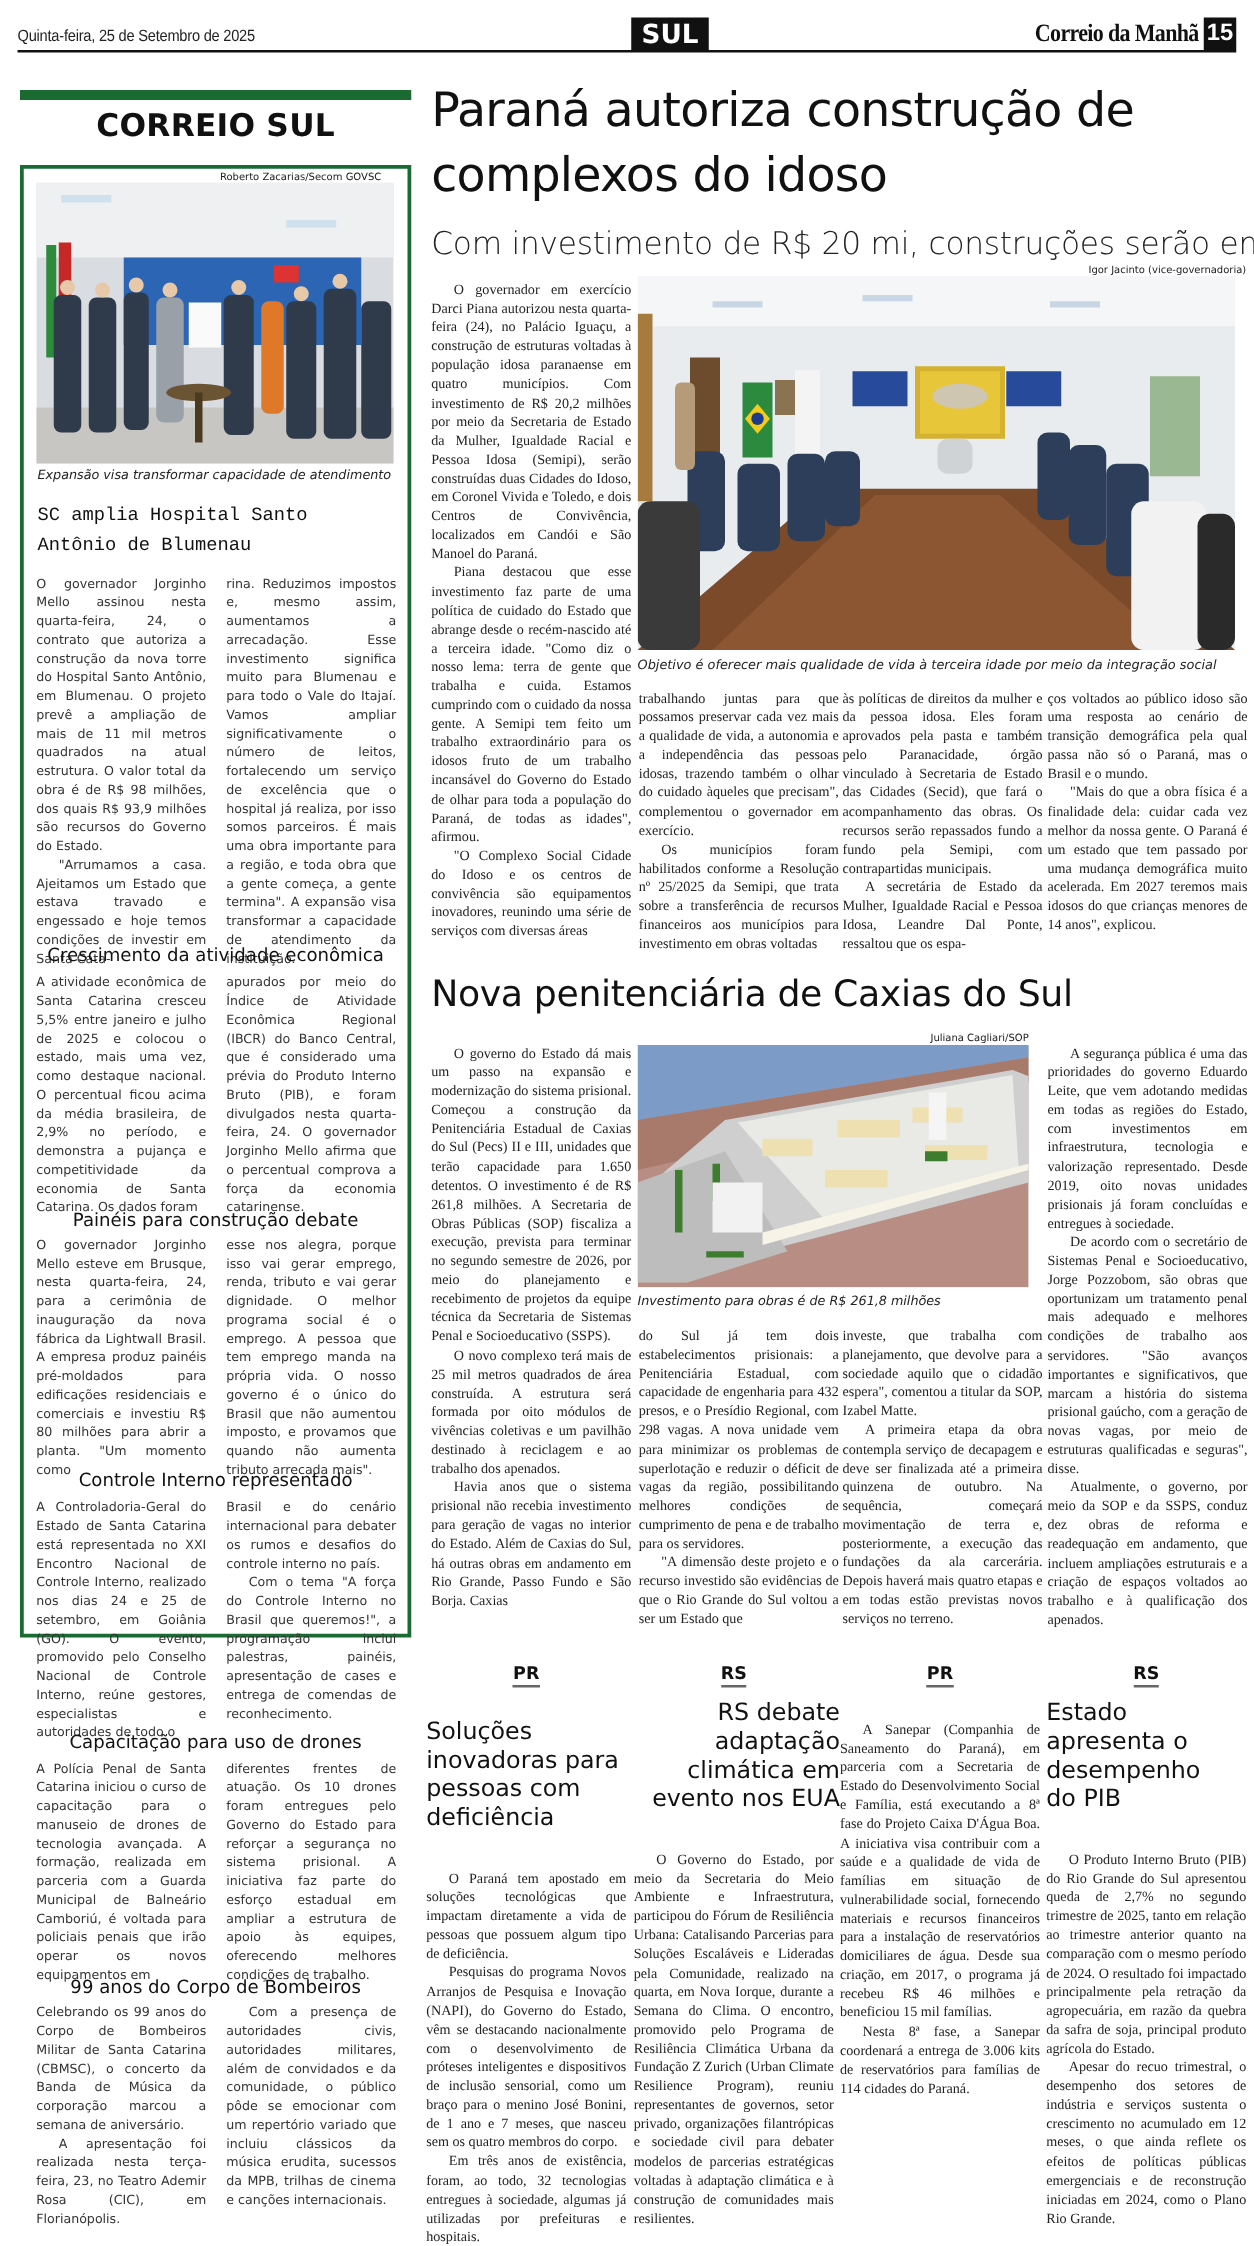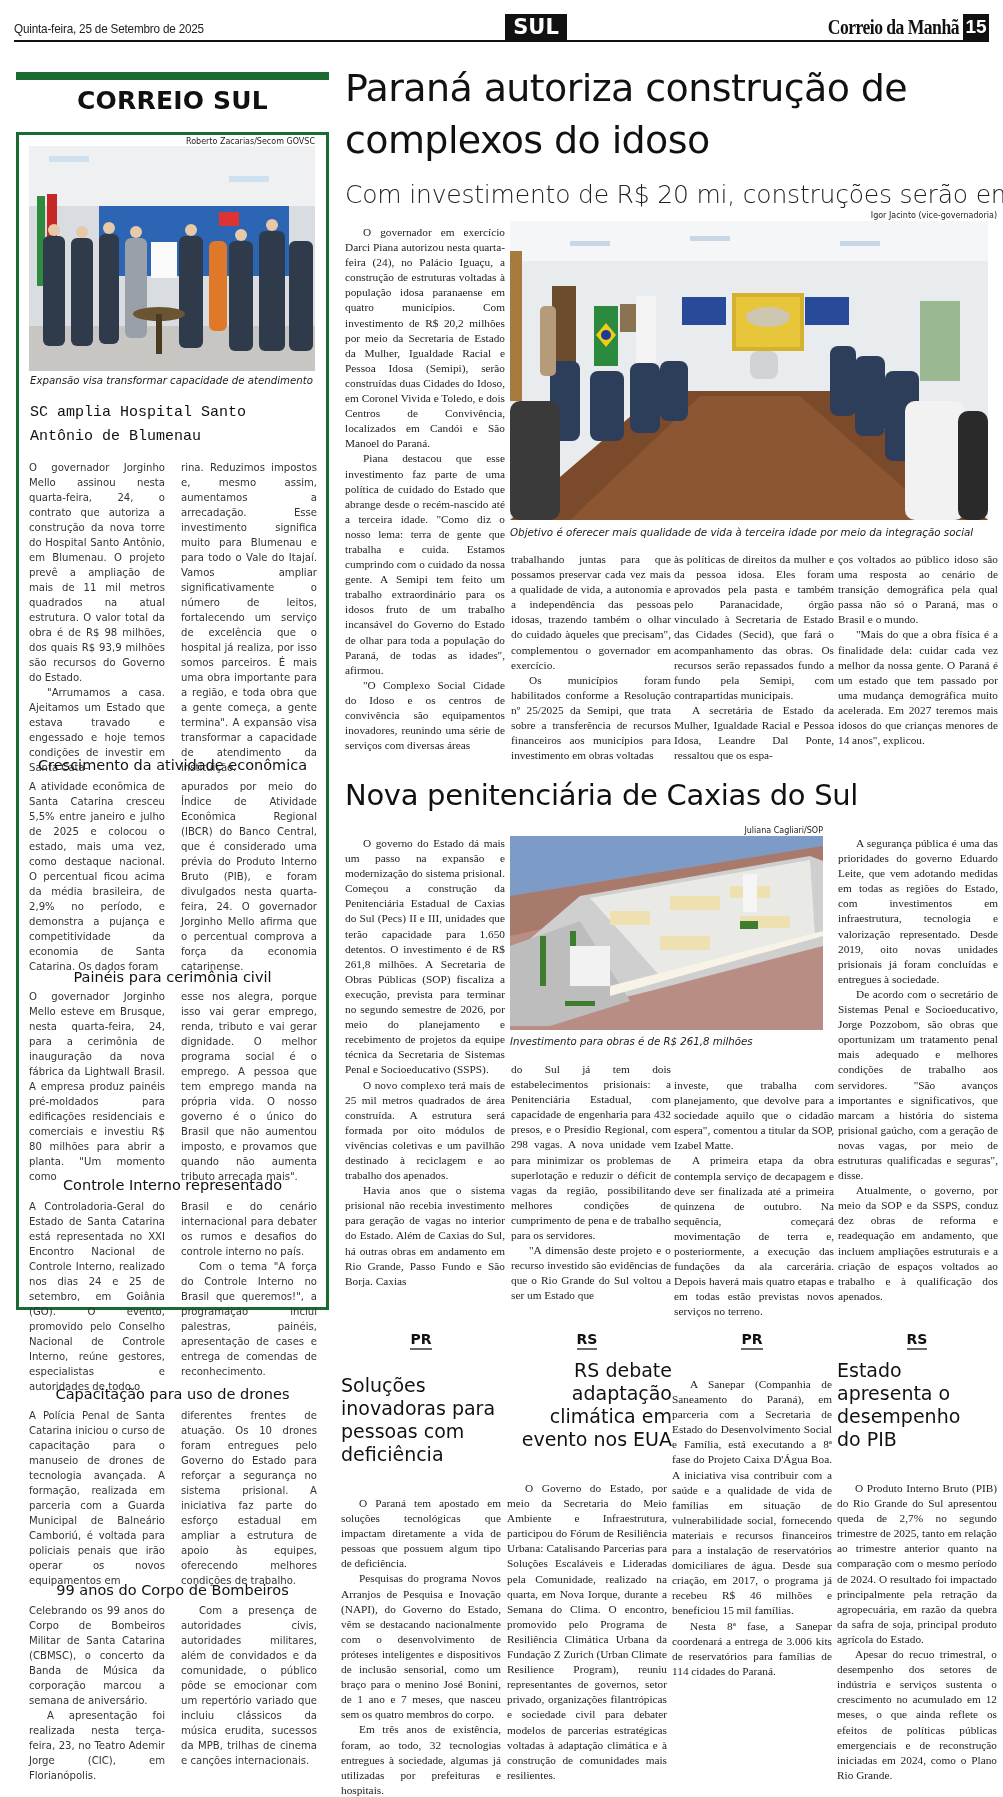--- a/index.html
+++ b/index.html
@@ -51,21 +51,21 @@
 <div class="abs hdr-date">Quinta-feira, 25 de Setembro de 2025</div>
 <div class="abs hdr-section">SUL</div>
 <div class="abs hdr-brand">Correio da Manhã</div>
 <div class="abs hdr-page">15</div>
 <div class="abs hdr-rule"></div>
 
 <div class="abs side-topbar"></div>
 <div class="abs side-title">CORREIO SUL</div>
 <div class="abs side-box"></div>
 
-<div class="abs credit" style="left:30px;top:137px;width:285px;">Roberto Zacarias/Secom GOVSC</div>
+<div class="abs credit" style="left:20px;top:137px;width:285px;">Roberto Zacarias/Secom GOVSC</div>
 <div class="abs photo" style="left:29px;top:146px;width:286px;height:225px;">
   <svg viewBox="0 0 286 225" preserveAspectRatio="none">
     <rect width="286" height="225" fill="#d9dce0"></rect>
     <rect width="286" height="60" fill="#eef0f2"></rect>
     <rect x="20" y="10" width="40" height="6" fill="#cfe0ee"></rect>
       <rect x="200" y="30" width="40" height="6" fill="#cfe0ee"></rect>
     <rect x="70" y="60" width="190" height="70" fill="#2b65b3"></rect>
     <rect x="190" y="66" width="20" height="14" fill="#d33"></rect>
     <rect x="8" y="50" width="8" height="90" fill="#2e8a3d"></rect>
       <rect x="18" y="48" width="10" height="90" fill="#c62828"></rect>
@@ -108,21 +108,21 @@
 </div>
 
 <div class="abs side-h2" style="top:757px;">Crescimento da atividade econômica</div>
 <div class="abs sbody scol" style="left:29px;top:779px;">
     <p>A atividade econômica de Santa Catarina cresceu 5,5% entre janeiro e julho de 2025 e colocou o estado, mais uma vez, como destaque nacional. O percentual ficou acima da média brasileira, de 2,9% no período, e demonstra a pujança e competitividade da economia de Santa Catarina. Os dados foram</p>
   </div>
 <div class="abs sbody scol" style="left:181px;top:779px;">
     <p>apurados por meio do Índice de Atividade Econômica Regional (IBCR) do Banco Central, que é considerado uma prévia do Produto Interno Bruto (PIB), e foram divulgados nesta quarta-feira, 24. O governador Jorginho Mello afirma que o percentual comprova a força da economia catarinense.</p>
   </div>
 
-<div class="abs side-h2" style="top:969px;">Painéis para cerimônia civil</div>
+<div class="abs side-h2" style="top:969px;">Painéis para construção debate</div>
 <div class="abs sbody scol" style="left:29px;top:989px;">
     <p>O governador Jorginho Mello esteve em Brusque, nesta quarta-feira, 24, para a cerimônia de inauguração da nova fábrica da Lightwall Brasil. A empresa produz painéis pré-moldados para edificações residenciais e comerciais e investiu R$ 80 milhões para abrir a planta. "Um momento como</p>
   </div>
 <div class="abs sbody scol" style="left:181px;top:989px;">
     <p>esse nos alegra, porque isso vai gerar emprego, renda, tributo e vai gerar dignidade. O melhor programa social é o emprego. A pessoa que tem emprego manda na própria vida. O nosso governo é o único do Brasil que não aumentou imposto, e provamos que quando não aumenta tributo arrecada mais".</p>
   </div>
 
 <div class="abs side-h2" style="top:1177px;">Controle Interno representado</div>
 <div class="abs sbody scol" style="left:29px;top:1199px;">
     <p>A Controladoria-Geral do Estado de Santa Catarina está representada no XXI Encontro Nacional de Controle Interno, realizado nos dias 24 e 25 de setembro, em Goiânia (GO). O evento, promovido pelo Conselho Nacional de Controle Interno, reúne gestores, especialistas e autoridades de todo o</p>
@@ -136,21 +136,21 @@
 <div class="abs sbody scol" style="left:29px;top:1408px;">
     <p>A Polícia Penal de Santa Catarina iniciou o curso de capacitação para o manuseio de drones de tecnologia avançada. A formação, realizada em parceria com a Guarda Municipal de Balneário Camboriú, é voltada para policiais penais que irão operar os novos equipamentos em</p>
   </div>
 <div class="abs sbody scol" style="left:181px;top:1408px;">
     <p>diferentes frentes de atuação. Os 10 drones foram entregues pelo Governo do Estado para reforçar a segurança no sistema prisional. A iniciativa faz parte do esforço estadual em ampliar a estrutura de apoio às equipes, oferecendo melhores condições de trabalho.</p>
   </div>
 
 <div class="abs side-h2" style="top:1582px;">99 anos do Corpo de Bombeiros</div>
 <div class="abs sbody scol" style="left:29px;top:1603px;">
   <p>Celebrando os 99 anos do Corpo de Bombeiros Militar de Santa Catarina (CBMSC), o concerto da Banda de Música da corporação marcou a semana de aniversário.</p>
-  <p class="ind">A apresentação foi realizada nesta terça-feira, 23, no Teatro Ademir Jorge (CIC), em Florianópolis.</p>
+  <p class="ind">A apresentação foi realizada nesta terça-feira, 23, no Teatro Ademir Rosa (CIC), em Florianópolis.</p>
 </div>
 <div class="abs sbody scol" style="left:181px;top:1603px;">
     <p class="ind">Com a presença de autoridades civis, autoridades militares, além de convidados e da comunidade, o público pôde se emocionar com um repertório variado que incluiu clássicos da música erudita, sucessos da MPB, trilhas de cinema e canções internacionais.</p>
   </div>
 
 <div class="abs main-h1">Paraná autoriza construção de complexos do idoso</div>
 <div class="abs main-sub">Com investimento de R$ 20 mi, construções serão em 4 cidades</div>
 
 <div class="abs credit" style="left:510px;top:211px;width:487px;">Igor Jacinto (vice-governadoria)</div>
 <div class="abs photo" style="left:510px;top:221px;width:478px;height:299px;">
@@ -245,21 +245,21 @@
 
 <div class="abs serif mcol" style="left:345px;top:836px;">
   <p class="ind">O governo do Estado dá mais um passo na expansão e modernização do sistema prisional. Começou a construção da Penitenciária Estadual de Caxias do Sul (Pecs) II e III, unidades que terão capacidade para 1.650 detentos. O investimento é de R$ 261,8 milhões. A Secretaria de Obras Públicas (SOP) fiscaliza a execução, prevista para terminar no segundo semestre de 2026, por meio do planejamento e recebimento de projetos da equipe técnica da Secretaria de Sistemas Penal e Socioeducativo (SSPS).</p>
   <p class="ind">O novo complexo terá mais de 25 mil metros quadrados de área construída. A estrutura será formada por oito módulos de vivências coletivas e um pavilhão destinado à reciclagem e ao trabalho dos apenados.</p>
   <p class="ind">Havia anos que o sistema prisional não recebia investimento para geração de vagas no interior do Estado. Além de Caxias do Sul, há outras obras em andamento em Rio Grande, Passo Fundo e São Borja. Caxias</p>
 </div>
 <div class="abs serif mcol" style="left:511px;top:1062px;">
   <p>do Sul já tem dois estabelecimentos prisionais: a Penitenciária Estadual, com capacidade de engenharia para 432 presos, e o Presídio Regional, com 298 vagas. A nova unidade vem para minimizar os problemas de superlotação e reduzir o déficit de vagas da região, possibilitando melhores condições de cumprimento de pena e de trabalho para os servidores.</p>
   <p class="ind">"A dimensão deste projeto e o recurso investido são evidências de que o Rio Grande do Sul voltou a ser um Estado que</p>
 </div>
-<div class="abs serif mcol" style="left:674px;top:1062px;margin-top:16px;">
+<div class="abs serif mcol" style="left:674px;top:1062px;">
   <p>investe, que trabalha com planejamento, que devolve para a sociedade aquilo que o cidadão espera", comentou a titular da SOP, Izabel Matte.</p>
   <p class="ind">A primeira etapa da obra contempla serviço de decapagem e deve ser finalizada até a primeira quinzena de outubro. Na sequência, começará movimentação de terra e, posteriormente, a execução das fundações da ala carcerária. Depois haverá mais quatro etapas e em todas estão previstas novos serviços no terreno.</p>
 </div>
 <div class="abs serif mcol" style="left:838px;top:836px;">
   <p class="ind">A segurança pública é uma das prioridades do governo Eduardo Leite, que vem adotando medidas em todas as regiões do Estado, com investimentos em infraestrutura, tecnologia e valorização representado. Desde 2019, oito novas unidades prisionais já foram concluídas e entregues à sociedade.</p>
   <p class="ind">De acordo com o secretário de Sistemas Penal e Socioeducativo, Jorge Pozzobom, são obras que oportunizam um tratamento penal mais adequado e melhores condições de trabalho aos servidores. "São avanços importantes e significativos, que marcam a história do sistema prisional gaúcho, com a geração de novas vagas, por meio de estruturas qualificadas e seguras", disse.</p>
   <p class="ind">Atualmente, o governo, por meio da SOP e da SSPS, conduz dez obras de reforma e readequação em andamento, que incluem ampliações estruturais e a criação de espaços voltados ao trabalho e à qualificação dos apenados.</p>
 </div>
 
 <div class="abs" style="left:341px;top:1331px;">

